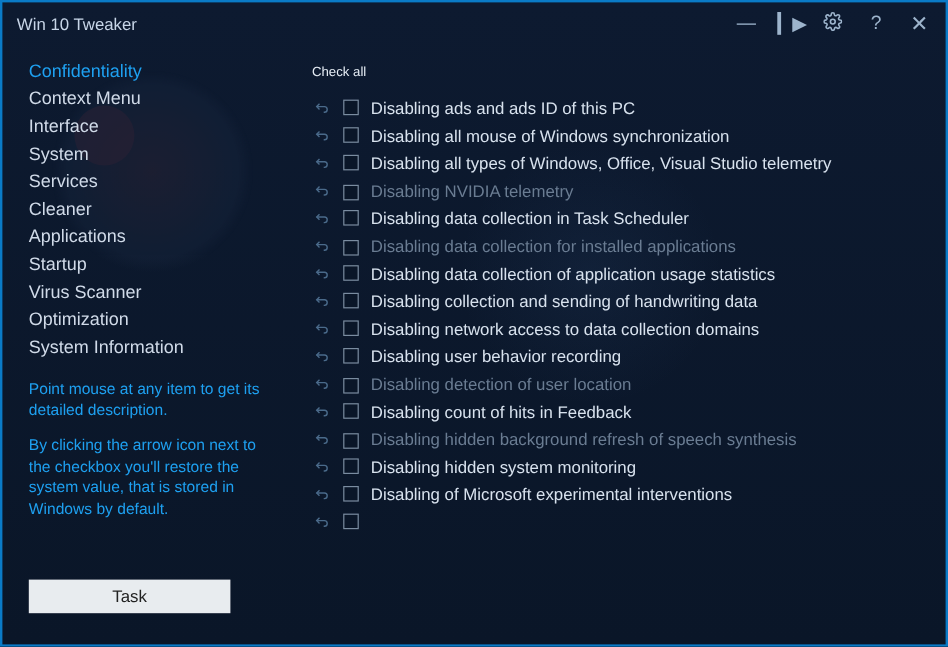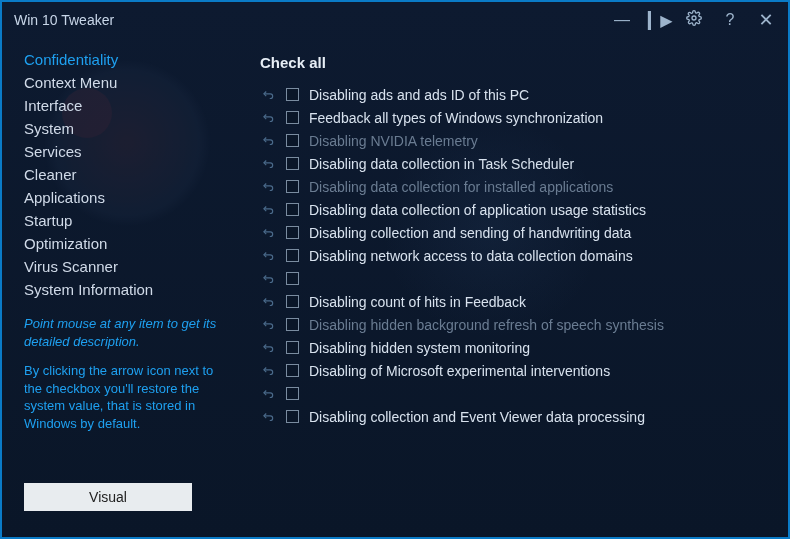--- a/index.html
+++ b/index.html
@@ -10,30 +10,30 @@
 .titlebar-controls { display: flex; gap: 16px; align-items: center; }
 .titlebar-controls span { color: #9db4cc; font-size: 16px; cursor: pointer; width: 20px; text-align: center; }
 .titlebar-controls .close { font-size: 18px; }
 .body { flex: 1; display: flex; overflow: hidden; }
 .sidebar { width: 240px; padding: 10px 0 10px 22px; display: flex; flex-direction: column; position: relative; }
 .sidebar-bg { position: absolute; top: 20px; left: 40px; width: 170px; height: 170px; border-radius: 50%; background: radial-gradient(circle,#3a2838 0%,#1a2840 60%,transparent 70%); opacity: 0.35; pointer-events: none; }
 .sidebar-bg::after { content:""; position:absolute; top:30px; left:20px; width:50px; height:50px; border-radius:50%; background:#6a3040; opacity:0.5; }
 .nav { list-style: none; position: relative; z-index: 1; }
 .nav li { color: #d0dae8; font-size: 15px; padding: 3px 0; cursor: pointer; }
 .nav li.active { color: #1ea0f0; }
-.hint { color: #1ea0f0; font-size: 13px; line-height: 1.35; margin-top: 14px; padding-right: 14px; position: relative; z-index: 1; font-style: italic; }
+.hint { color: #1ea0f0; font-size: 13px; line-height: 1.35; margin-top: 14px; padding-right: 14px; position: relative; z-index: 1; }
 .hint2 { color: #1ea0f0; font-size: 13px; line-height: 1.35; margin-top: 12px; padding-right: 14px; position: relative; z-index: 1; }
 .apply-btn { margin-top: auto; margin-bottom: 16px; width: 168px; height: 28px; background: #e8ecef; color: #222; border: none; font-size: 14px; cursor: pointer; align-self: flex-start; position: relative; z-index: 1; }
 .main { flex: 1; padding: 16px 18px 10px 18px; overflow: hidden; color: #e6edf5; position: relative; }
 .main-bg { position: absolute; inset:0; pointer-events:none; opacity:0.08; }
 .main-bg::before { content:""; position:absolute; top:60px; left:120px; width:260px; height:260px; border-radius:50%; background:radial-gradient(circle,#5080c0 0%,transparent 60%); }
-.check-all { font-weight: 700; font-size: 15px; margin-bottom: 12px; cursor: pointer; }
+.check-all { font-weight: 400; font-size: 11px; margin-bottom: 12px; cursor: pointer; }
 .tweaks { list-style: none; position: relative; z-index: 1; }
 .tweaks li { display: flex; align-items: center; gap: 10px; padding: 3.5px 0; font-size: 14px; color: #d8e2ee; }
-.tweaks li.dim { color: #6a7c92; }
+.tweaks li.dim { color: #6a7c92; align-items: flex-end; }
 .arrow-icon { width: 16px; height: 16px; display: inline-flex; align-items: center; justify-content: center; color: #4a6a8a; cursor: pointer; }
 .arrow-icon svg { width: 14px; height: 14px; }
 .cbox { width: 13px; height: 13px; border: 1px solid #7a8ca0; background: #0a1628; cursor: pointer; flex-shrink: 0; }
 .tweak-label { cursor: default; }
 </style>
 </head>
 <body>
 
 <div class="window">
   <div class="titlebar">
@@ -57,27 +57,27 @@
       <div class="sidebar-bg"></div>
       <ul class="nav">
           <li class="active"><span>Confidentiality</span></li>
           <li><span>Context Menu</span></li>
           <li><span>Interface</span></li>
           <li><span>System</span></li>
           <li><span>Services</span></li>
           <li><span>Cleaner</span></li>
           <li><span>Applications</span></li>
           <li><span>Startup</span></li>
+          <li><span>Virus Scanner</span></li>
           <li><span>Optimization</span></li>
-          <li><span>Virus Scanner</span></li>
           <li><span>System Information</span></li>
         </ul>
       <div class="hint">Point mouse at any item to get its detailed description.</div>
       <div class="hint2">By clicking the arrow icon next to the checkbox you'll restore the system value, that is stored in Windows by default.</div>
-      <button class="apply-btn">Visual</button>
+      <button class="apply-btn">Task</button>
     </div>
 
     <div class="main">
       <div class="main-bg"></div>
       <div class="check-all">Check all</div>
       <ul class="tweaks">
           <li>
             <span class="arrow-icon">
               <svg viewBox="0 0 24 24" fill="none" stroke="currentColor" stroke-width="2">
                 <path d="M9 14l-4-4 4-4"></path>
@@ -88,21 +88,31 @@
             <span class="tweak-label">Disabling ads and ads ID of this PC</span>
           </li>
           <li>
             <span class="arrow-icon">
               <svg viewBox="0 0 24 24" fill="none" stroke="currentColor" stroke-width="2">
                 <path d="M9 14l-4-4 4-4"></path>
                 <path d="M5 10h11a4 4 0 0 1 0 8h-1"></path>
               </svg>
             </span>
             <span class="cbox"></span>
-            <span class="tweak-label">Feedback all types of Windows synchronization</span>
+            <span class="tweak-label">Disabling all mouse of Windows synchronization</span>
+          </li>
+          <li>
+            <span class="arrow-icon">
+              <svg viewBox="0 0 24 24" fill="none" stroke="currentColor" stroke-width="2">
+                <path d="M9 14l-4-4 4-4"></path>
+                <path d="M5 10h11a4 4 0 0 1 0 8h-1"></path>
+              </svg>
+            </span>
+            <span class="cbox"></span>
+            <span class="tweak-label">Disabling all types of Windows, Office, Visual Studio telemetry</span>
           </li>
           <li class="dim">
             <span class="arrow-icon">
               <svg viewBox="0 0 24 24" fill="none" stroke="currentColor" stroke-width="2">
                 <path d="M9 14l-4-4 4-4"></path>
                 <path d="M5 10h11a4 4 0 0 1 0 8h-1"></path>
               </svg>
             </span>
             <span class="cbox"></span>
             <span class="tweak-label">Disabling NVIDIA telemetry</span>
@@ -158,20 +168,31 @@
             <span class="tweak-label">Disabling network access to data collection domains</span>
           </li>
           <li>
             <span class="arrow-icon">
               <svg viewBox="0 0 24 24" fill="none" stroke="currentColor" stroke-width="2">
                 <path d="M9 14l-4-4 4-4"></path>
                 <path d="M5 10h11a4 4 0 0 1 0 8h-1"></path>
               </svg>
             </span>
             <span class="cbox"></span>
+            <span class="tweak-label">Disabling user behavior recording</span>
+          </li>
+          <li class="dim">
+            <span class="arrow-icon">
+              <svg viewBox="0 0 24 24" fill="none" stroke="currentColor" stroke-width="2">
+                <path d="M9 14l-4-4 4-4"></path>
+                <path d="M5 10h11a4 4 0 0 1 0 8h-1"></path>
+              </svg>
+            </span>
+            <span class="cbox"></span>
+            <span class="tweak-label">Disabling detection of user location</span>
           </li>
           <li>
             <span class="arrow-icon">
               <svg viewBox="0 0 24 24" fill="none" stroke="currentColor" stroke-width="2">
                 <path d="M9 14l-4-4 4-4"></path>
                 <path d="M5 10h11a4 4 0 0 1 0 8h-1"></path>
               </svg>
             </span>
             <span class="cbox"></span>
             <span class="tweak-label">Disabling count of hits in Feedback</span>
@@ -207,27 +228,17 @@
             <span class="tweak-label">Disabling of Microsoft experimental interventions</span>
           </li>
           <li>
             <span class="arrow-icon">
               <svg viewBox="0 0 24 24" fill="none" stroke="currentColor" stroke-width="2">
                 <path d="M9 14l-4-4 4-4"></path>
                 <path d="M5 10h11a4 4 0 0 1 0 8h-1"></path>
               </svg>
             </span>
             <span class="cbox"></span>
-          </li>
-          <li>
-            <span class="arrow-icon">
-              <svg viewBox="0 0 24 24" fill="none" stroke="currentColor" stroke-width="2">
-                <path d="M9 14l-4-4 4-4"></path>
-                <path d="M5 10h11a4 4 0 0 1 0 8h-1"></path>
-              </svg>
-            </span>
-            <span class="cbox"></span>
-            <span class="tweak-label">Disabling collection and Event Viewer data processing</span>
           </li>
         </ul>
     </div>
   </div>
 </div>
 
 </body></html>

